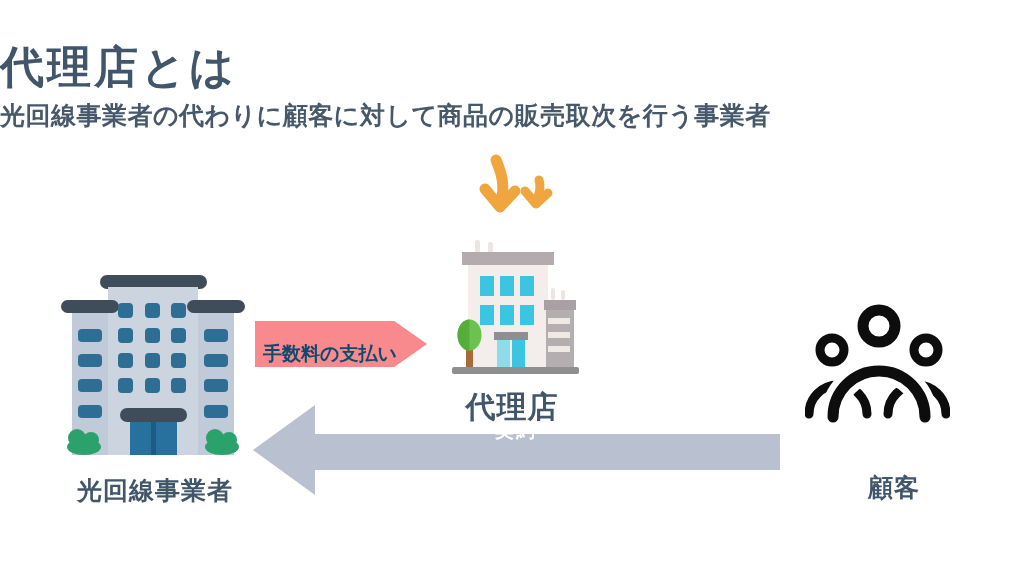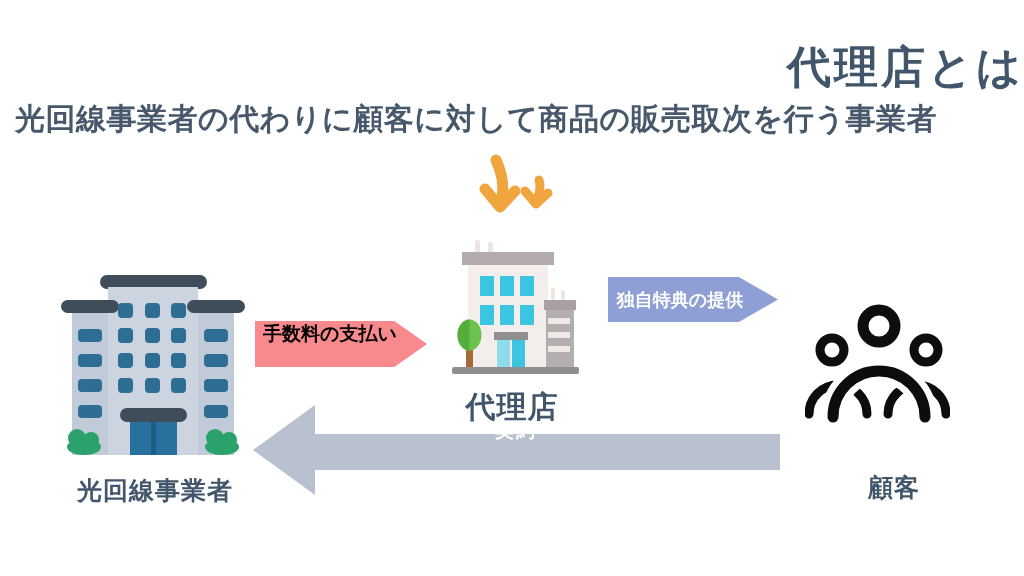--- a/index.html
+++ b/index.html
@@ -3,36 +3,36 @@
 <meta charset="utf-8">
 <style>
   html,body{margin:0;padding:0;}
   body{
     width:1024px;height:576px;background:#ffffff;position:relative;
     font-family:"Liberation Sans","DejaVu Sans",sans-serif;
     overflow:hidden;
   }
   .abs{position:absolute;}
   .title{
-    top:38px;left:0;width:1024px;text-align:right;
+    top:38px;left:0;width:1024px;text-align:left;
     font-size:44px;font-weight:700;color:#42566b;letter-spacing:3px;
   }
   .subtitle{
-    top:99px;left:0;width:952px;text-align:center;
-    font-size:30px;font-weight:700;color:#46586a;letter-spacing:0.5px;
+    top:99px;left:0;width:952px;text-align:left;
+    font-size:25px;font-weight:700;color:#46586a;letter-spacing:0.5px;
   }
   .entity-label{
     font-weight:700;color:#42566b;text-align:center;letter-spacing:1px;
   }
   .label-provider{top:474px;left:35px;width:240px;font-size:25px;}
   .label-agency{top:387px;left:432px;width:160px;font-size:30px;}
   .label-customer{top:471px;left:819px;width:150px;font-size:25px;}
   .flow-arrow{
-    display:flex;align-items:flex-start;justify-content:center;
-    color:#000000;font-weight:700;
+    display:flex;align-items:flex-end;justify-content:center;
+    color:#0c4a6e;font-weight:700;
   }
   .arrow-commission{
     top:321px;left:255px;width:172px;height:46px;
     background:#f8898d;font-size:19px;
     clip-path:polygon(0 0,81% 0,100% 50%,81% 100%,0 100%);
     padding-right:22px;box-sizing:border-box;
   }
   .service-stack{top:277px;left:608px;width:170px;}
   .arrow-service{
     width:170px;height:45px;background:#8d9fd4;font-size:18px;
@@ -166,23 +166,20 @@
     <circle cx="74" cy="33" r="16" stroke="#0d0d0d" stroke-width="11"></circle>
   </svg>
 </div>
 <div class="abs entity-label label-customer">顧客</div>
 
 <div class="abs flow-arrow arrow-commission">
   <span>手数料の支払い</span>
 </div>
 
 <div class="abs service-stack">
-  <div class="arrow-service">
-    <span>独自特典の提供</span>
-  </div>
 </div>
 
 <div class="abs contract-wrap">
   <svg width="532" height="95" viewBox="0 0 532 95">
     <polygon points="3,47 65,2 65,31 530,31 530,67 65,67 65,92" fill="#b9c0cf"></polygon>
   </svg>
 </div>
 <div class="abs contract-label">契約</div>
 
 </body></html>

